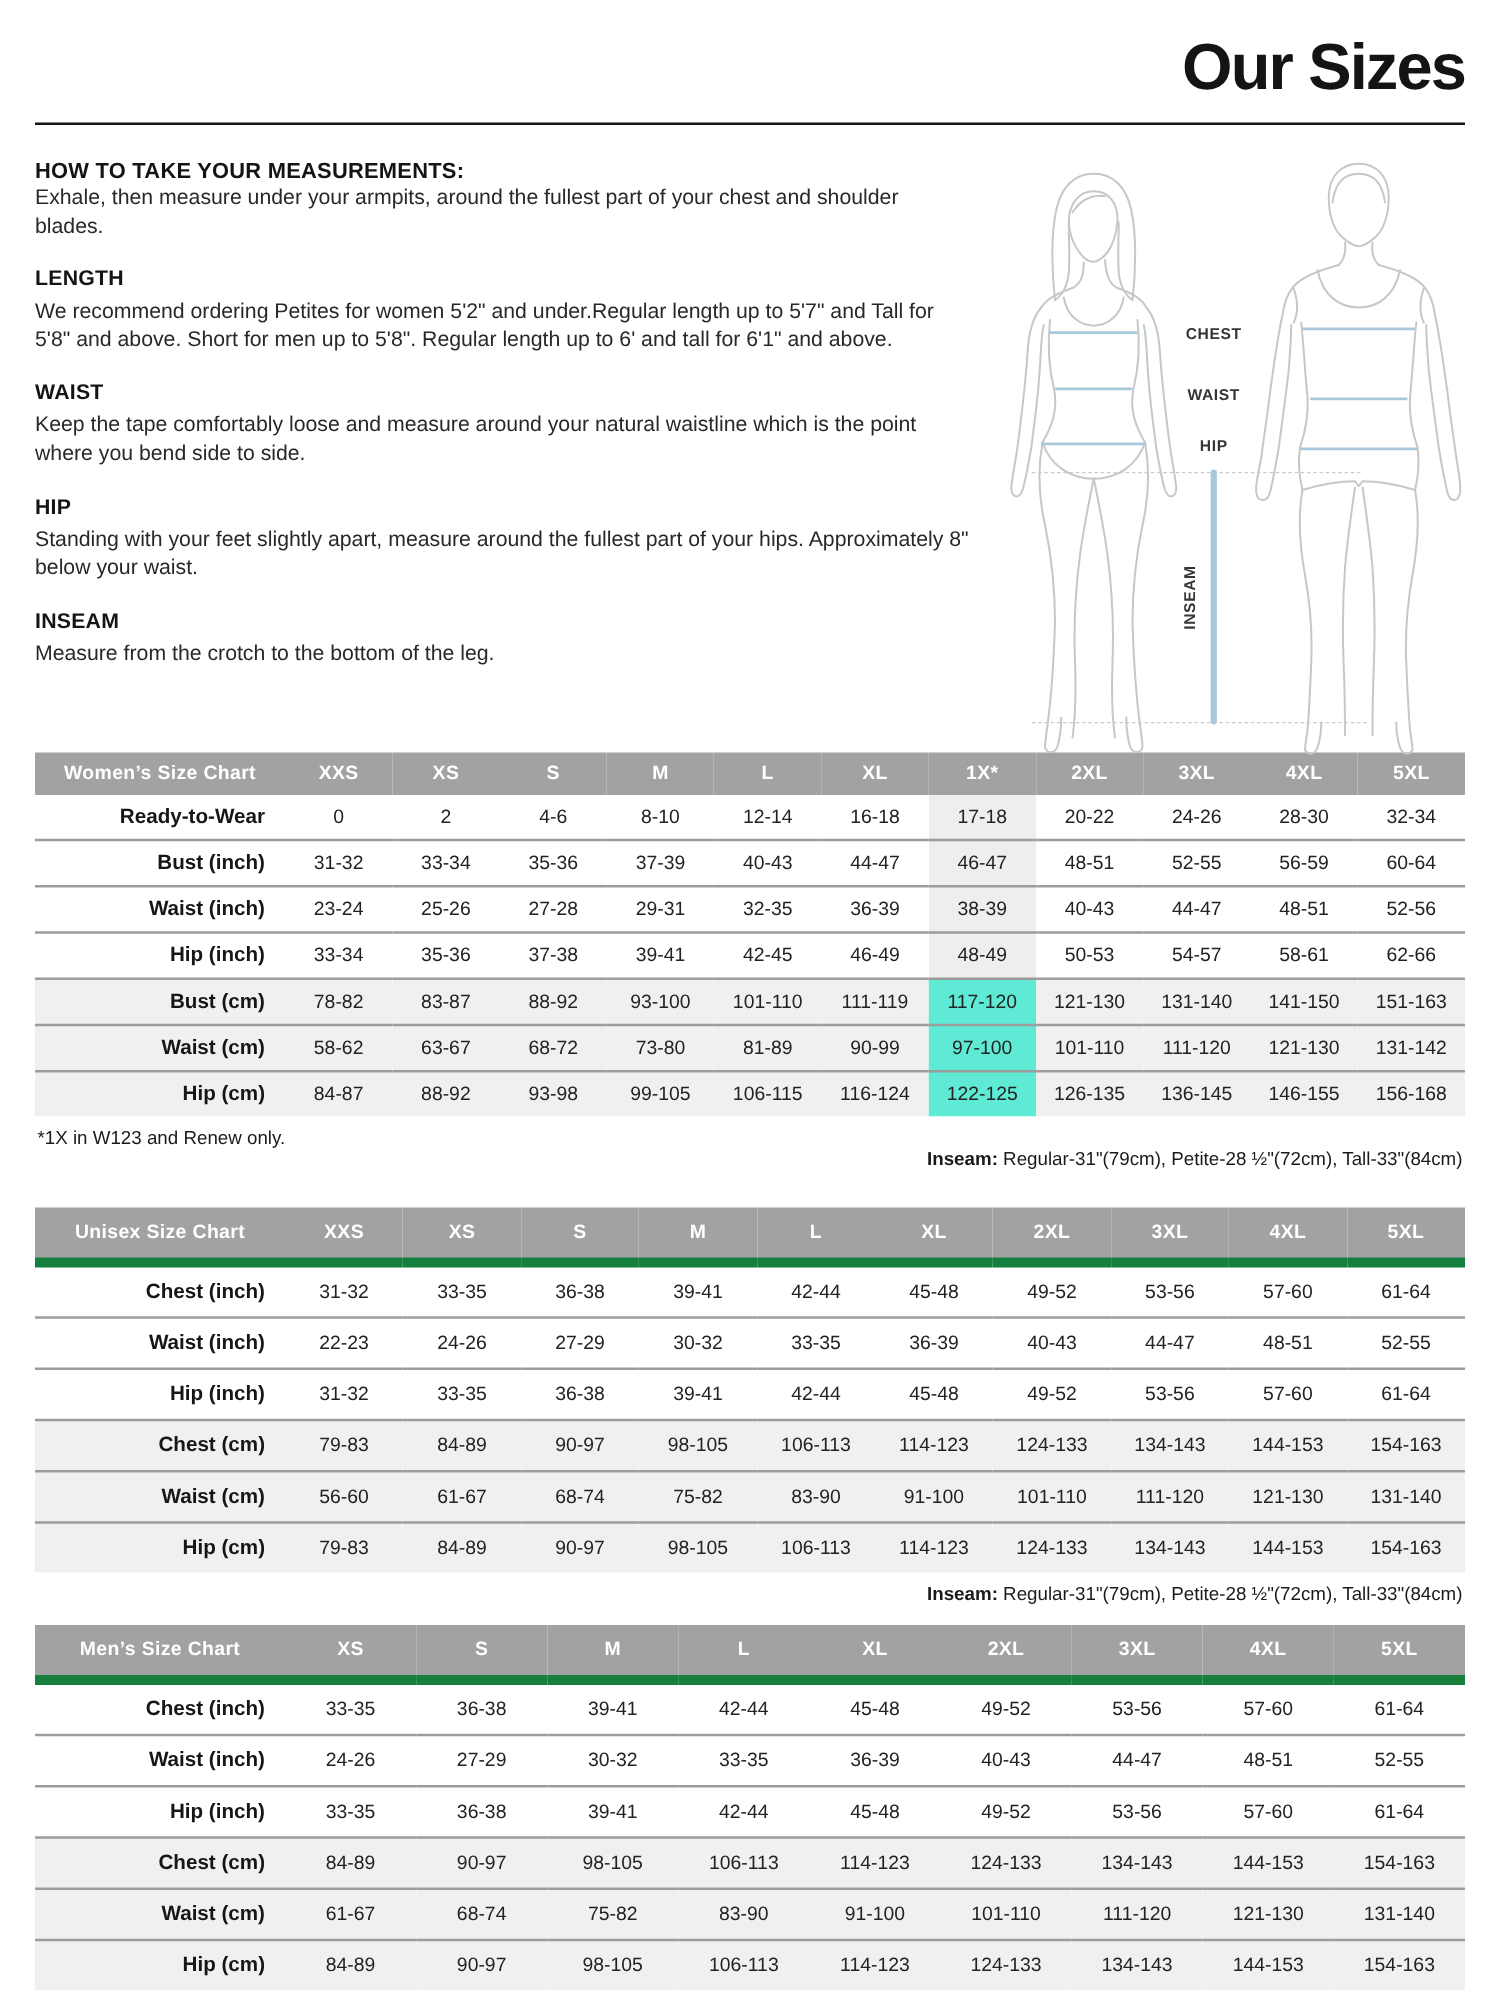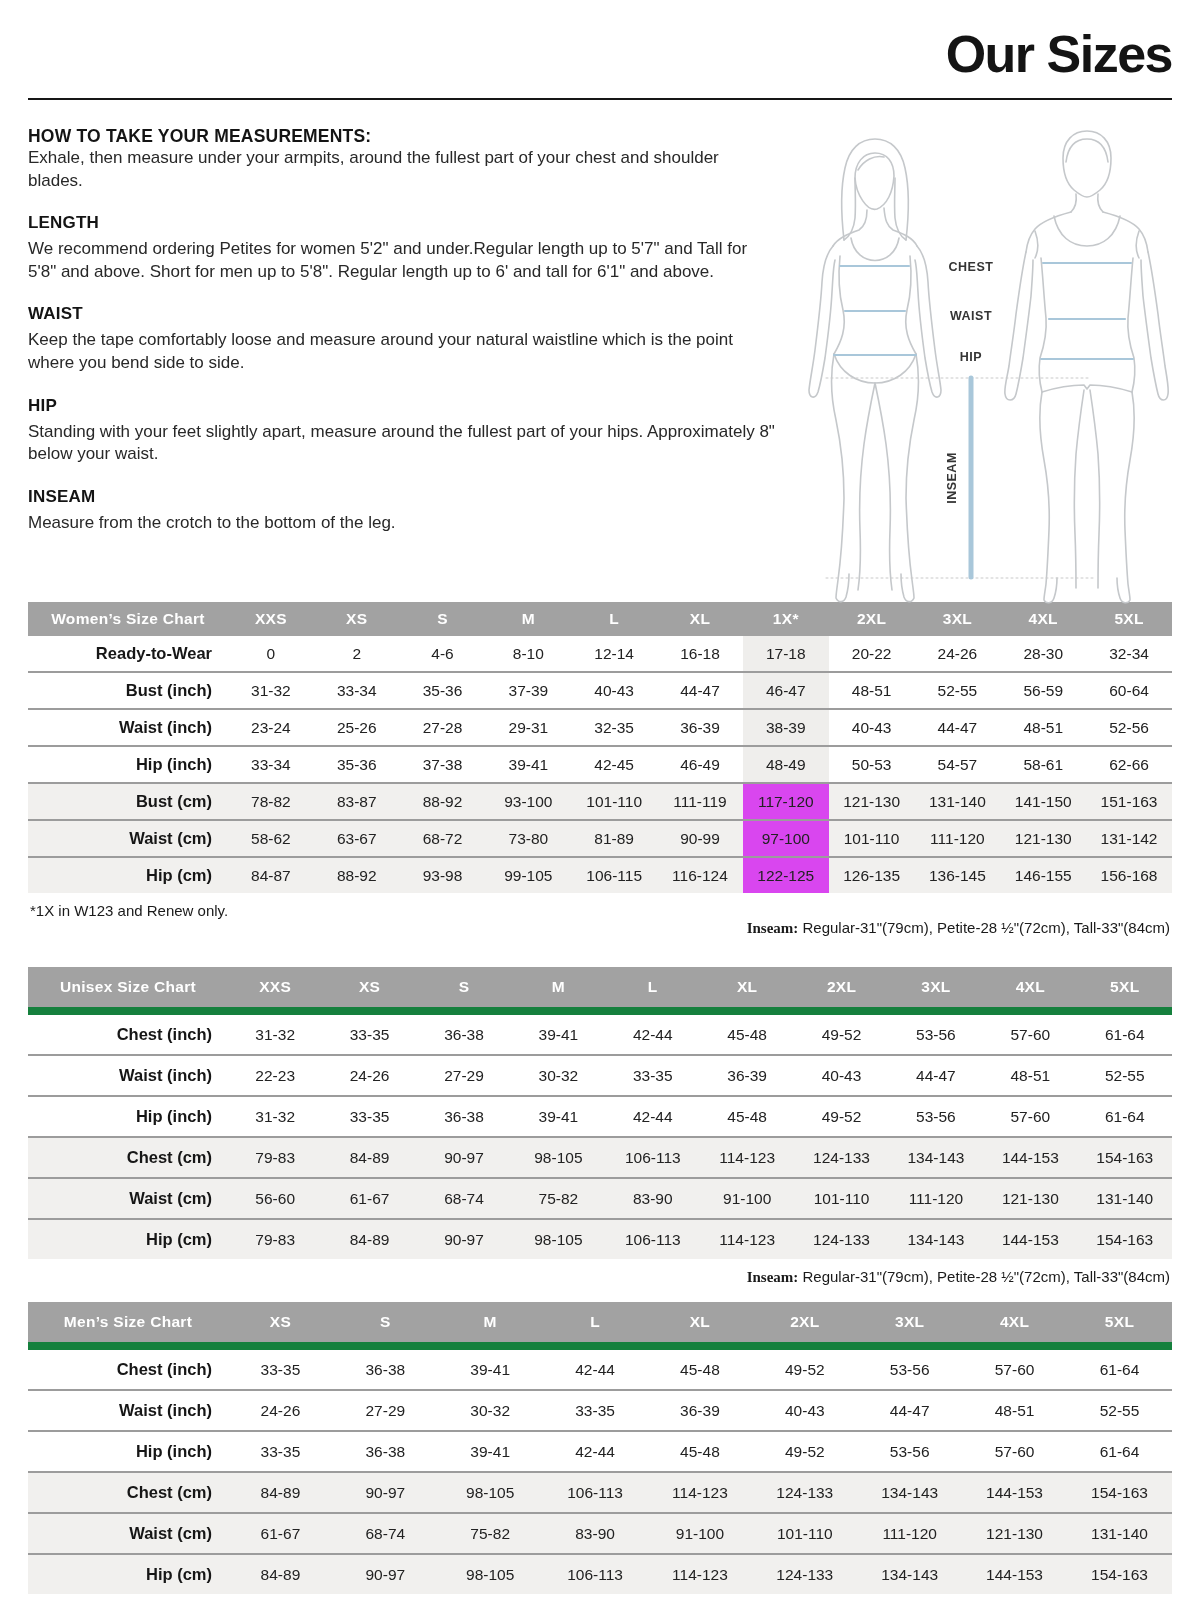--- a/index.html
+++ b/index.html
@@ -26,27 +26,27 @@
   table.size-table { width: 100%; border-collapse: collapse; table-layout: fixed; }
   .size-table thead th { background: #a2a2a2; color: #fff; font-size: 15.5px; font-weight: 700; padding: 8px 3px; letter-spacing: .3px; }
   .size-table.tall thead th { padding: 11px 3px; }
   .size-table.bordered-head thead th { border-bottom: 8px solid #15803d; }
   .size-table td { text-align: center; font-size: 15.5px; padding: 8px 3px; color: #222; }
   .size-table.tall td { padding: 10px 3px; }
   .size-table tbody tr:not(:first-child) td { border-top: 2px solid #9c9c9c; }
   .size-table td.lbl { text-align: right; padding-right: 16px; font-weight: 700; font-size: 16.5px; color: #161616; }
   .size-table tr.shade td { background: #f1f0ee; }
   .size-table td.hl { background: #efeeec; }
-  .size-table tr.shade td.hl { background: #d946ef; }
+  .size-table tr.shade td.hl { background: #5eead4; }
 
   .note { font-size: 15px; margin: 9px 2px 16px; display: flex; color: #1a1a1a; }
   .note.wn { margin-bottom: 30px; flex-direction: column; }
   .note .spacer { width: 455px; flex: none; }
   .note .right { margin-left: auto; }
-  .note b { font-weight: 700; font-family: Liberation Serif, serif; }
+  .note b { font-weight: 700; }
 </style>
 </head>
 <body>
 
 <div class="page">
 
   <h1 class="title">Our Sizes</h1>
   <hr class="title-rule">
 
   <div class="top">

